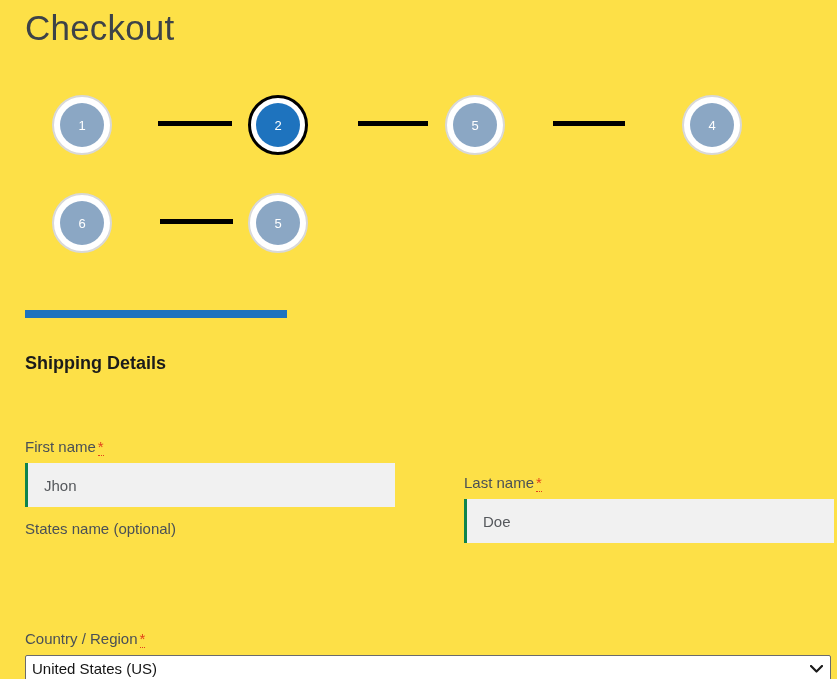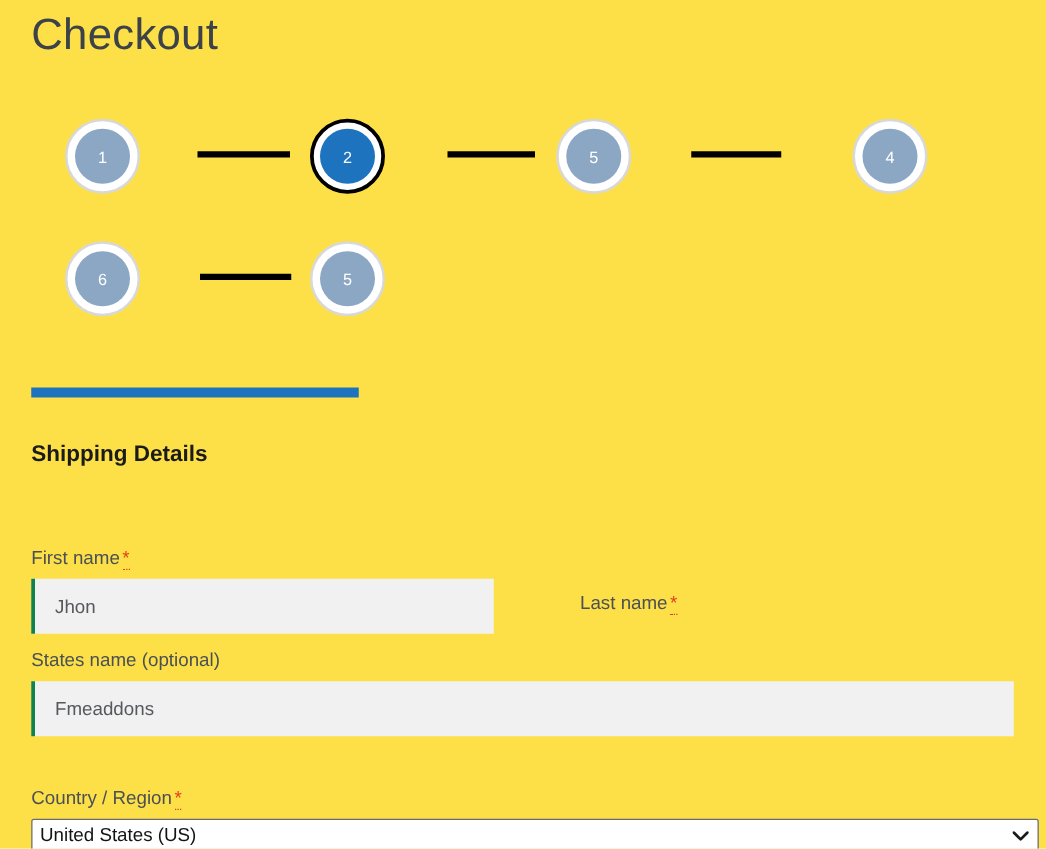--- a/index.html
+++ b/index.html
@@ -124,27 +124,27 @@
     <label>
       <span>First name</span><abbr class="req">*</abbr>
     </label>
     <input class="text-input" type="text" value="Jhon" style="">
   </div>
 
   <div class="field f-last">
     <label>
       <span>Last name</span><abbr class="req">*</abbr>
     </label>
+    <input class="text-input" type="text" value="Doe" style="">
   </div>
 
   <div class="field f-company">
     <label>
       <span>States name (optional)</span>
     </label>
-    <input class="text-input" type="text" value="Fmeaddons" style="">
   </div>
 
   <div class="field f-country">
     <label>
       <span>Country / Region</span><abbr class="req">*</abbr>
     </label>
     <div class="select-wrap">
       <select class="country-select">
         <option>United States (US)</option>
       </select>

